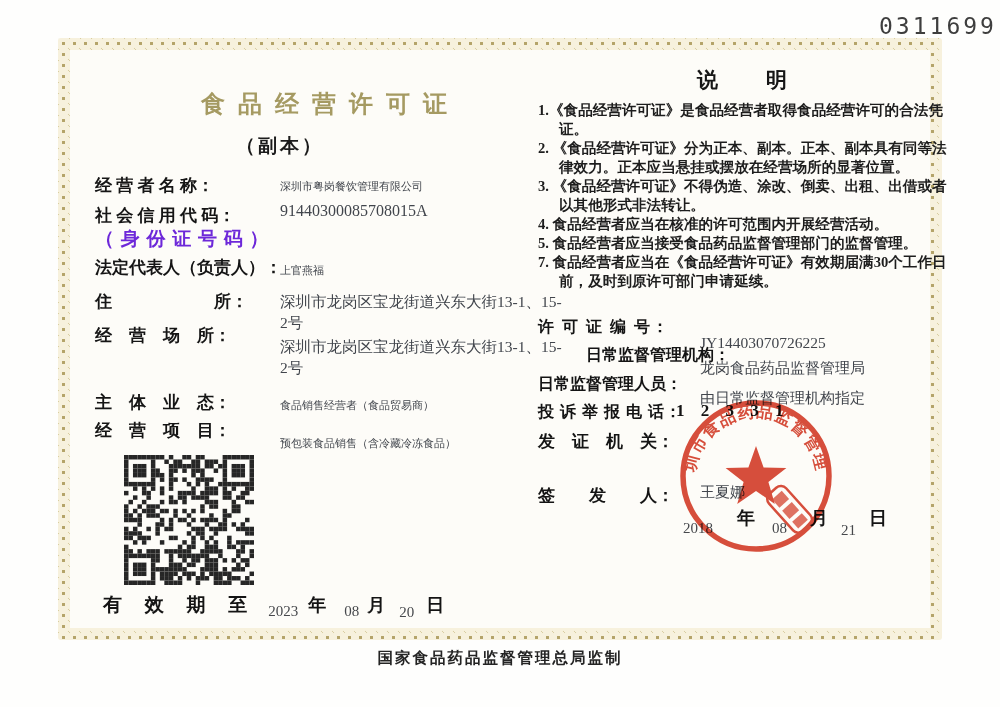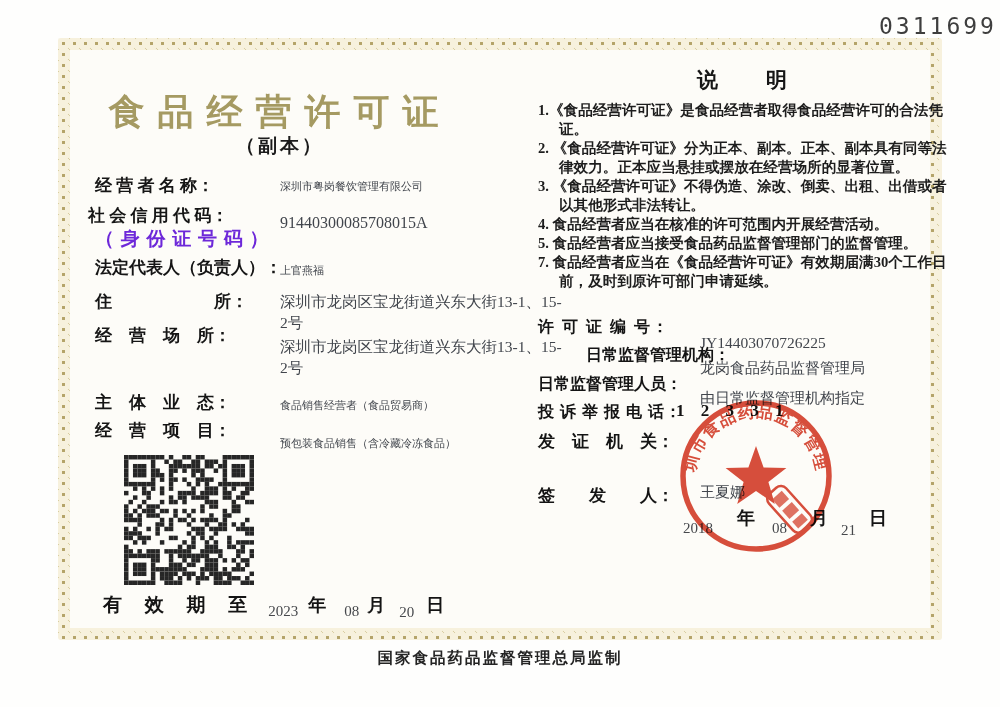--- a/index.html
+++ b/index.html
@@ -22,22 +22,22 @@
     border-radius:3px;
   }
   .lace-inner{
     position:absolute;inset:12px;background:#fdfcf8;
   }
   .serial{
     font-family:"DejaVu Sans Mono",monospace;
     font-size:23px;color:#3e3e3e;letter-spacing:3px;
   }
   .cert-title{
-    font-size:36px;font-weight:bold;color:#a59a62;letter-spacing:13px;
-    text-align:center;white-space:nowrap;
+    font-size:24px;font-weight:bold;color:#a59a62;letter-spacing:13px;
+    text-align:right;white-space:nowrap;
   }
   .cert-sub{
     font-size:19px;font-weight:600;color:#1b1b1b;letter-spacing:3px;text-align:center;
   }
   .flabel{font-size:17px;font-weight:bold;color:#151515;white-space:nowrap;}
   .flabel-sm{font-size:19px;font-weight:bold;color:#6d28d9;white-space:nowrap;letter-spacing:1px;}
   .fvalue{font-size:11px;color:#41454c;white-space:nowrap;}
   .fvalue-wrap{font-size:15.5px;color:#41454c;width:250px;line-height:21px;}
   .notes-heading{font-size:21px;font-weight:bold;color:#161616;text-align:center;letter-spacing:2px;}
   .note-item{
@@ -63,23 +63,23 @@
 <div class="lace">
   <div class="lace-inner"></div>
 </div>
 
 <div class="abs cert-title" style="left:100px;top:88px;width:360px;">食品经营许可证</div>
 <div class="abs cert-sub" style="left:100px;top:133px;width:360px;">（副本）</div>
 
 <div class="abs flabel" style="left:95px;top:174px;">经 营 者 名 称：</div>
 <div class="abs fvalue" style="left:280px;top:179px;">深圳市粤岗餐饮管理有限公司</div>
 
-<div class="abs flabel" style="left:88px;top:204px;">社 会 信 用 代 码：</div>
+<div class="abs flabel" style="left:95px;top:204px;">社 会 信 用 代 码：</div>
 <div class="abs flabel-sm" style="left:95px;top:226px;">（ 身 份 证 号 码 ）</div>
-<div class="abs fvalue" style="left:280px;top:214px;font-size:16px;">91440300085708015A</div>
+<div class="abs fvalue" style="left:280px;top:202px;font-size:16px;">91440300085708015A</div>
 
 <div class="abs flabel" style="left:95px;top:256px;">法定代表人（负责人）：</div>
 <div class="abs fvalue" style="left:280px;top:263px;">上官燕福</div>
 
 <div class="abs flabel" style="left:95px;top:290px;">住　　　　　　所：</div>
 <div class="abs fvalue-wrap" style="left:280px;top:291px;">
   <div style="white-space:nowrap;">深圳市龙岗区宝龙街道兴东大街13-1、15-</div>
   <div>2号</div>
 </div>
 

